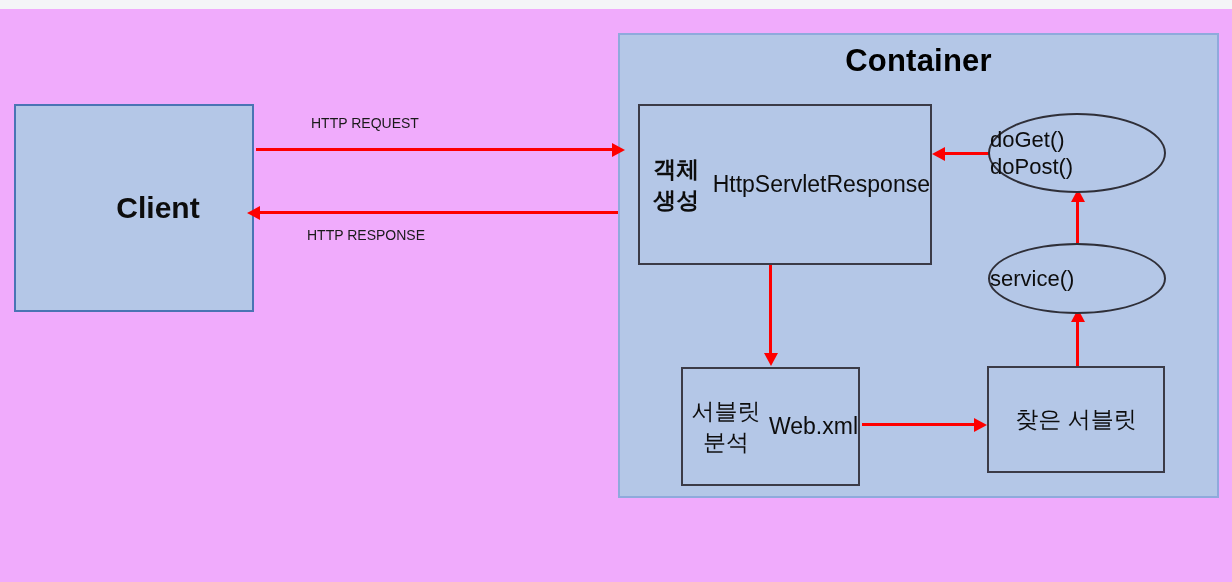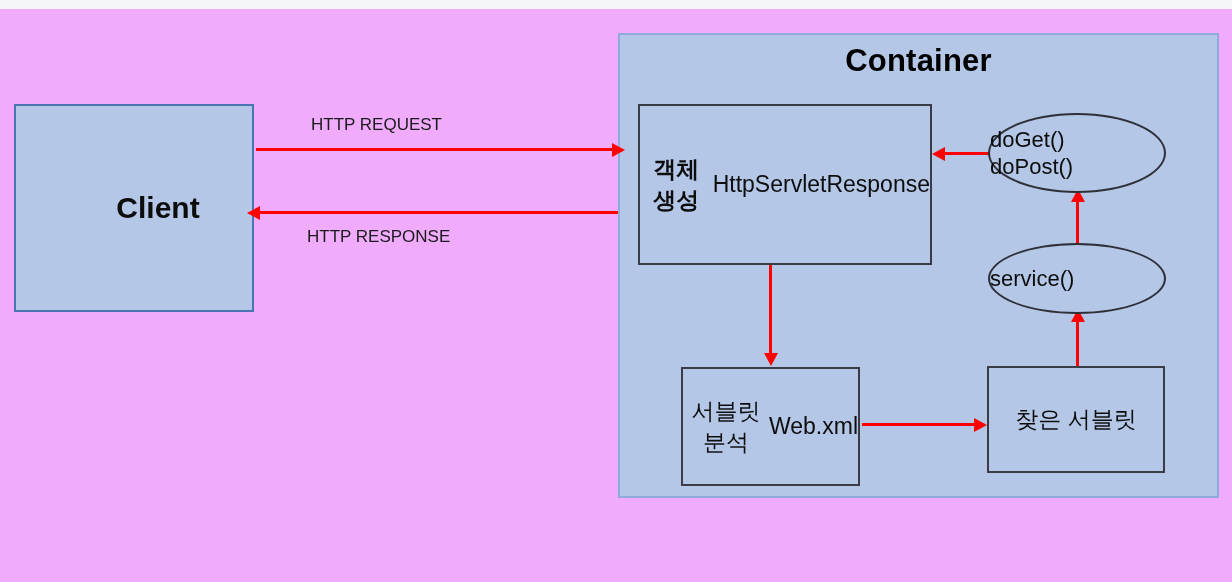--- a/index.html
+++ b/index.html
@@ -99,21 +99,21 @@
   }
   #service-ellipse {
     left: 988px; top: 243px;
     width: 178px; height: 71px;
   }
 
   
   .label {
     position: absolute;
     color: #1a1a1a;
-    font-size: 17px;
+    font-size: 14px;
     white-space: nowrap;
   }
   #http-request-label { left: 311px; top: 115px; }
   #http-response-label { left: 307px; top: 227px; }
 
   #source-caption {
     position: absolute;
     left: 0; top: 538px;
     width: 1232px;
     text-align: center;

